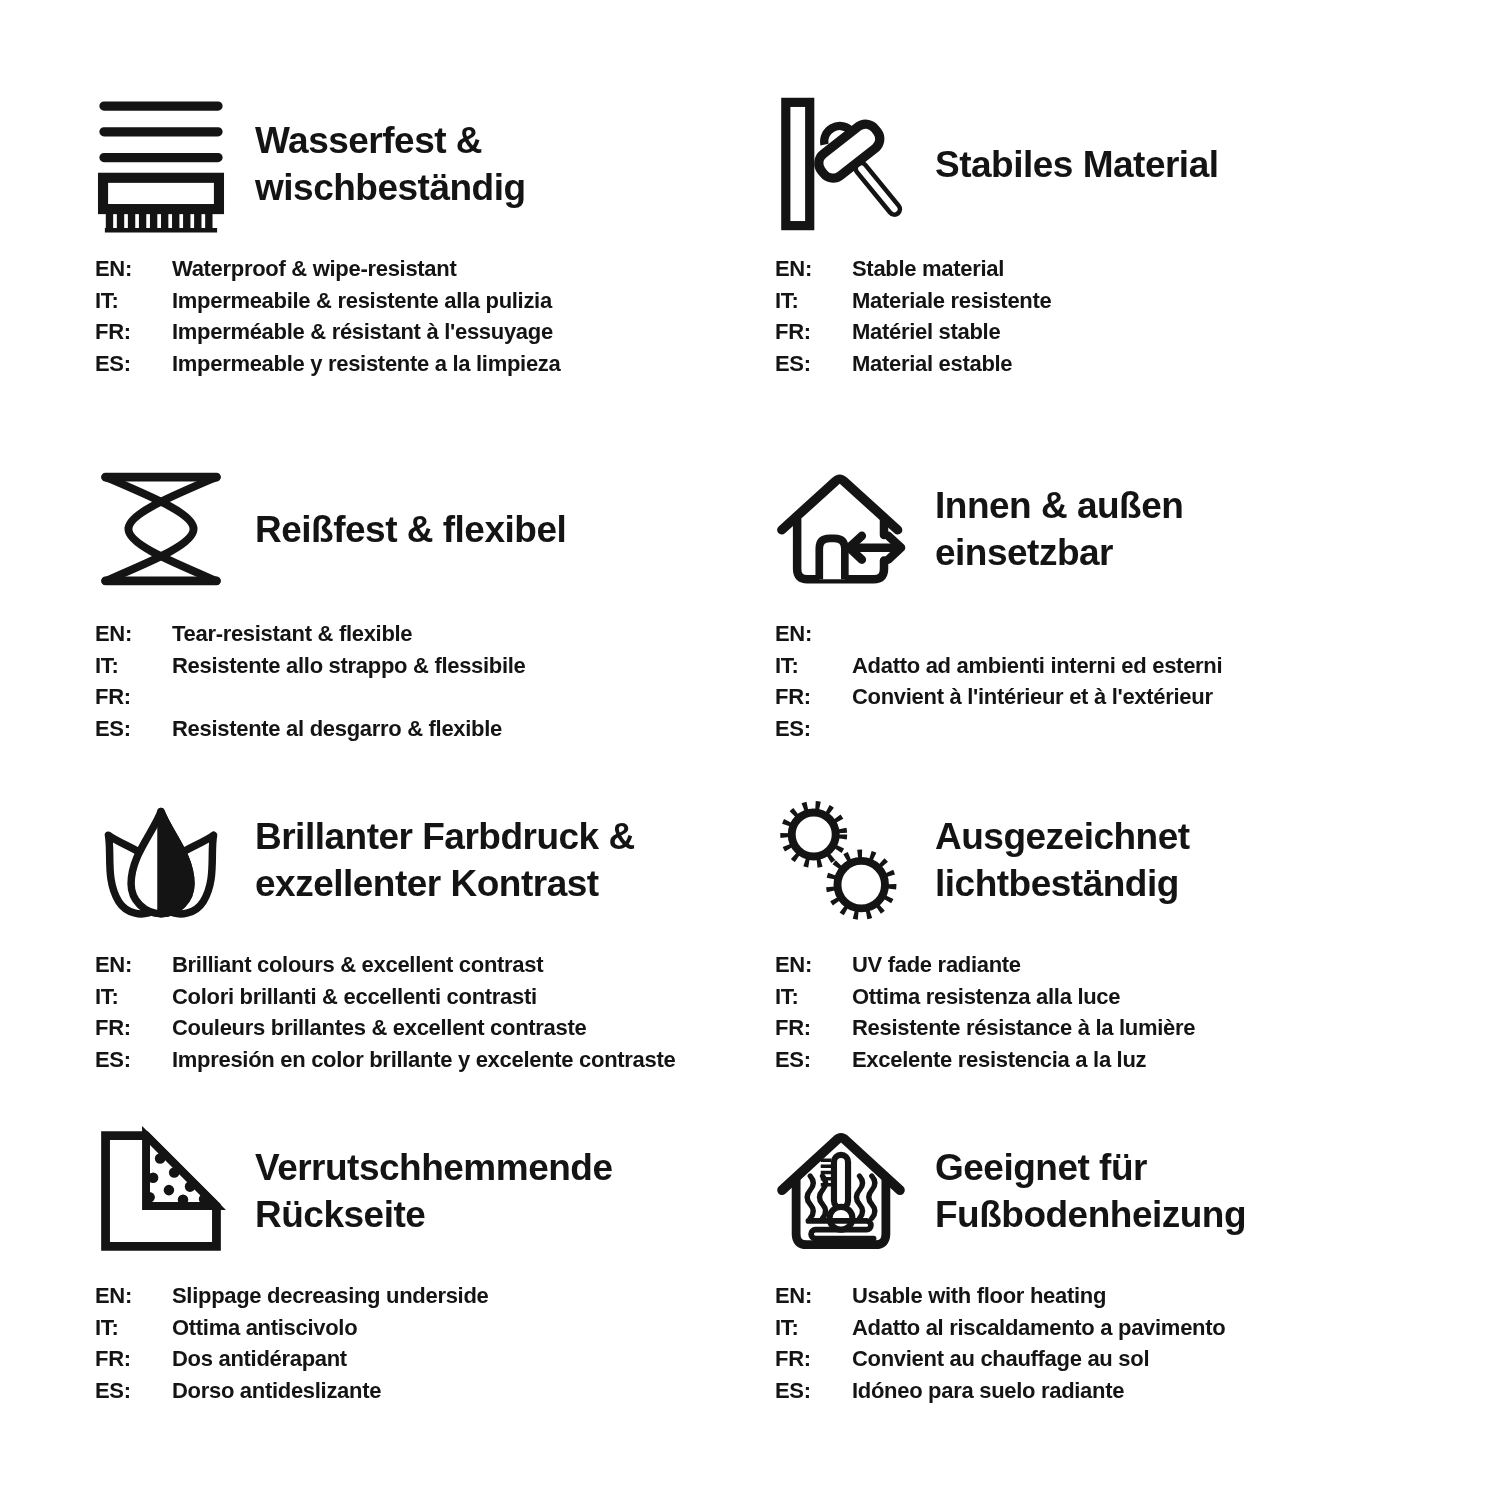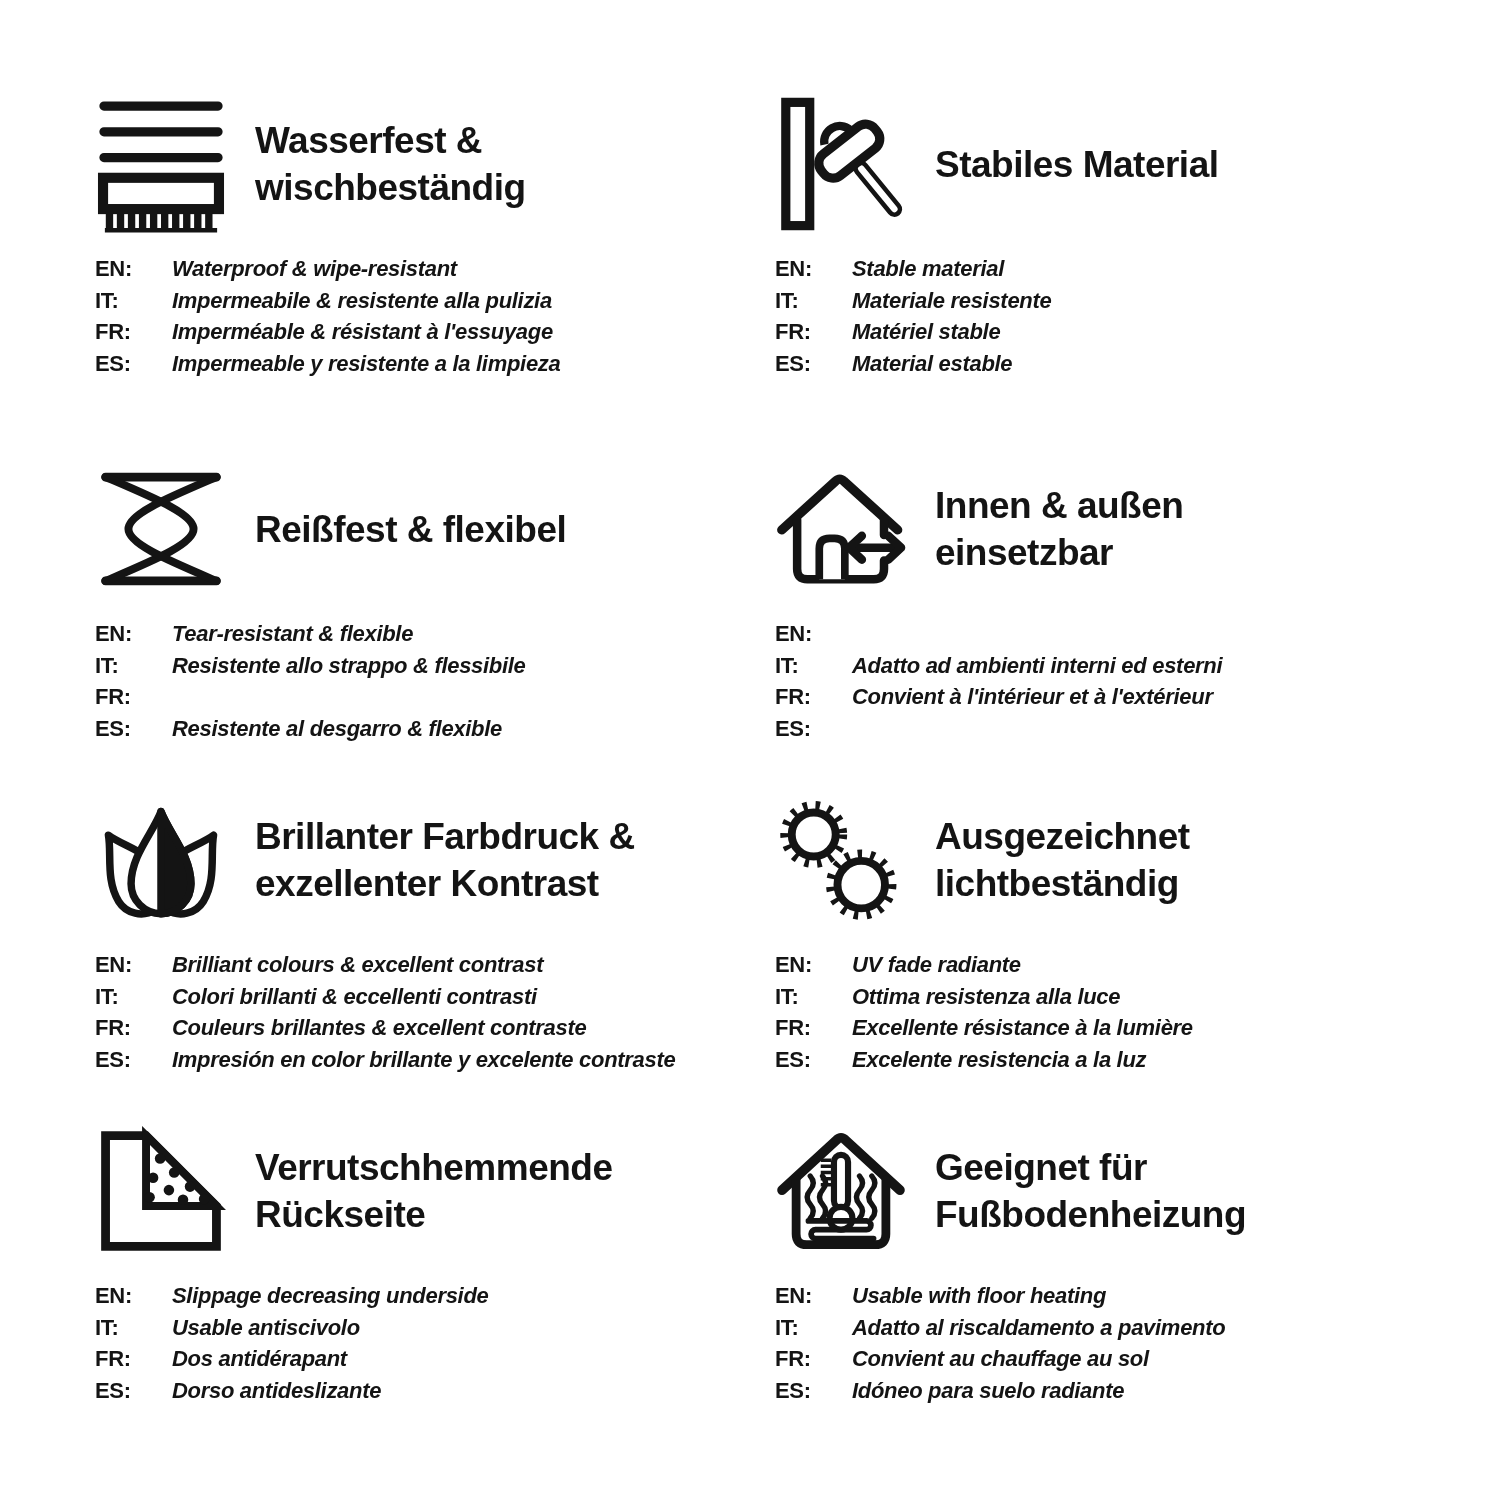--- a/index.html
+++ b/index.html
@@ -33,21 +33,21 @@
   .title {
     font-size: 37px;
     line-height: 47px;
     letter-spacing: -0.5px;
     white-space: pre-line;
     color: #141414;
   }
   .rows { }
   .row { display: flex; line-height: 31.5px; font-size: 22px; letter-spacing: -0.3px; align-items: center; }
   .lang { width: 77px; flex: 0 0 77px; }
-  .text { white-space: nowrap; font-style: italic; }
+  .text { white-space: nowrap; }
   .stroke { stroke: #141414; fill: none; }
   .fillw { fill: #ffffff; }
   .fillb { fill: #141414; }
 </style>
 </head>
 <body>
 
 <div class="grid">
 
   <section class="feature row1">
@@ -229,21 +229,21 @@
       <div class="row">
           <span class="lang">EN:</span>
           <span class="text">UV fade radiante</span>
         </div>
       <div class="row">
           <span class="lang">IT:</span>
           <span class="text">Ottima resistenza alla luce</span>
         </div>
       <div class="row">
           <span class="lang">FR:</span>
-          <span class="text">Excellente résistance à la lumière</span>
+          <span class="text">Resistente résistance à la lumière</span>
         </div>
       <div class="row">
           <span class="lang">ES:</span>
           <span class="text">Excelente resistencia a la luz</span>
         </div>
     </div>
   </section>
 
   <section class="feature row4">
     <div class="head">
@@ -266,21 +266,21 @@
       <h2 class="title">Verrutschhemmende
 Rückseite</h2>
     </div>
     <div class="rows">
       <div class="row">
           <span class="lang">EN:</span>
           <span class="text">Slippage decreasing underside</span>
         </div>
       <div class="row">
           <span class="lang">IT:</span>
-          <span class="text">Usable antiscivolo</span>
+          <span class="text">Ottima antiscivolo</span>
         </div>
       <div class="row">
           <span class="lang">FR:</span>
           <span class="text">Dos antidérapant</span>
         </div>
       <div class="row">
           <span class="lang">ES:</span>
           <span class="text">Dorso antideslizante</span>
         </div>
     </div>

